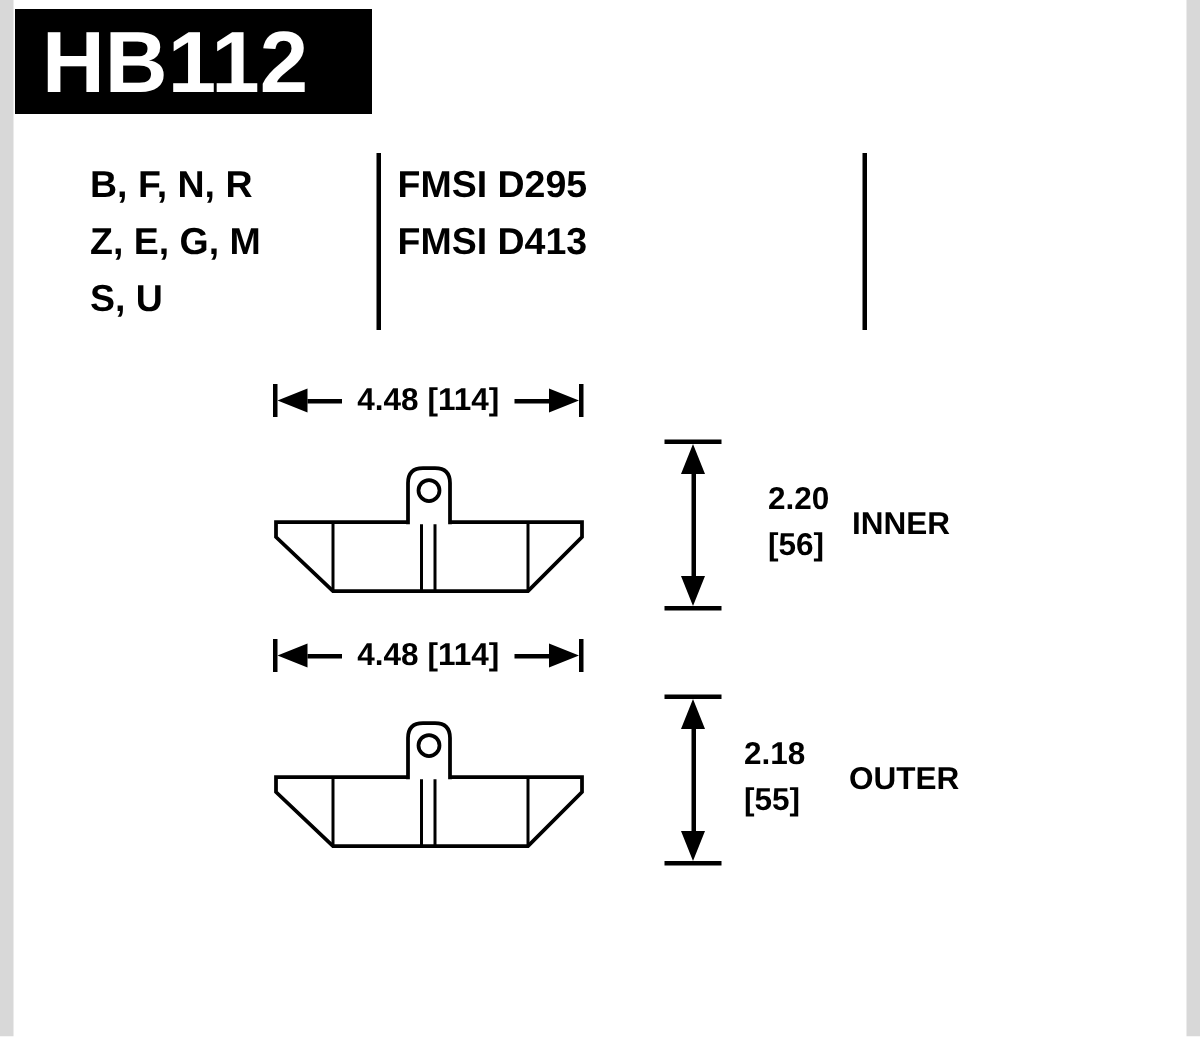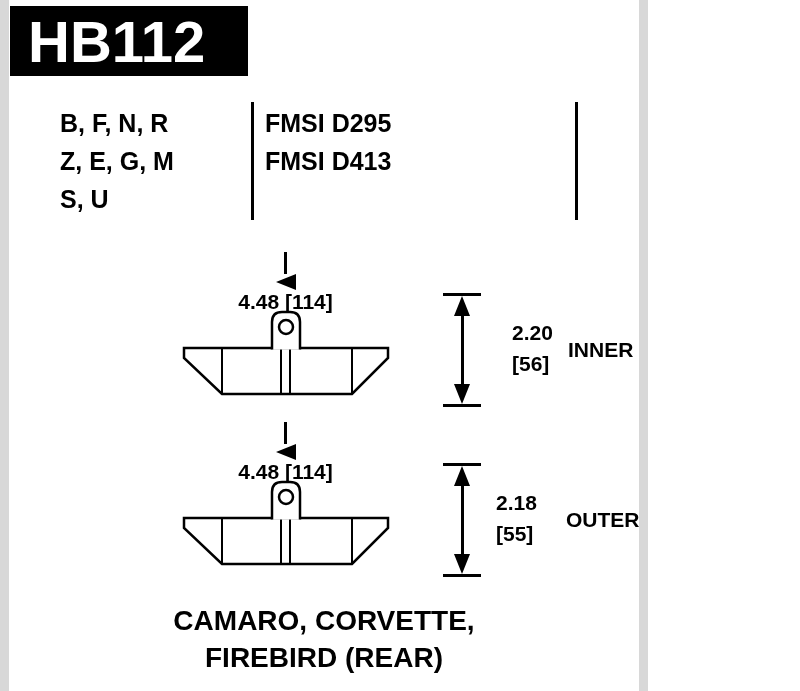--- a/index.html
+++ b/index.html
@@ -1,33 +1,33 @@
 <!DOCTYPE html>
 <html><head>
 <meta charset="utf-8">
 <style>
   html, body { margin: 0; padding: 0; }
   body { font-family: "Liberation Sans", sans-serif; background: #ffffff; color: #000; }
-  .sheet { position: relative; width: 648px; height: 691px; background: #ffffff; overflow: hidden; }
+  .sheet { position: relative; width: 800px; height: 691px; background: #ffffff; overflow: hidden; }
 
   .edge { position: absolute; top: 0; bottom: 0; width: 9px; background: #d8d8d8; }
   .edge.left { left: 0; }
   .edge.right { right: 0; }
 
   .part-box { position: absolute; left: 10px; top: 6px; width: 238px; height: 70px;
               background: #000; color: #fff; display: flex; align-items: center; }
   .part-box span { font-size: 58px; font-weight: bold; padding-left: 18px; }
 
   .spec-col { position: absolute; font-size: 25px; font-weight: bold; line-height: 38px; white-space: nowrap; }
   .col-compounds { left: 60px; top: 104px; width: 178px; text-align: left; }
   .col-fmsi { left: 265px; top: 104px; }
   .vrule { position: absolute; width: 3px; background: #000; }
   .thickness { position: absolute; left: 589px; top: 108px; font-size: 25px; font-weight: bold; }
 
-  .hdim { position: absolute; display: flex; align-items: center; height: 30px; flex-direction: column; }
+  .hdim { position: absolute; display: flex; align-items: center; height: 30px; }
   .tick-v { width: 3px; height: 22px; background: #000; flex: 0 0 auto; }
   .hline { flex: 1 1 auto; height: 3px; background: #000; }
   .arr { width: 0; height: 0; flex: 0 0 auto; }
   .arr-left  { border-top: 8px solid transparent; border-bottom: 8px solid transparent; border-right: 20px solid #000; }
   .arr-right { border-top: 8px solid transparent; border-bottom: 8px solid transparent; border-left: 20px solid #000; }
   .arr-up    { border-left: 8px solid transparent; border-right: 8px solid transparent; border-bottom: 20px solid #000; }
   .arr-down  { border-left: 8px solid transparent; border-right: 8px solid transparent; border-top: 20px solid #000; }
   .hdim-label { font-size: 21px; font-weight: bold; padding: 0 10px; white-space: nowrap; }
 
   .vdim { position: absolute; display: flex; flex-direction: column; align-items: center; width: 38px; }
@@ -132,18 +132,14 @@
     <div class="tick-h"></div>
   </div>
 
   <div class="hdim-text" style="left:496px; top:487px;">
     <div>2.18</div>
     <div>[55]</div>
   </div>
 
   <div class="pos-label" style="left:566px; top:508px;">OUTER</div>
 
-  <div class="application">
-    <div>CAMARO, CORVETTE,</div>
-    <div>FIREBIRD (REAR)</div>
-  </div>
 
 </div>
 
 </body></html>

